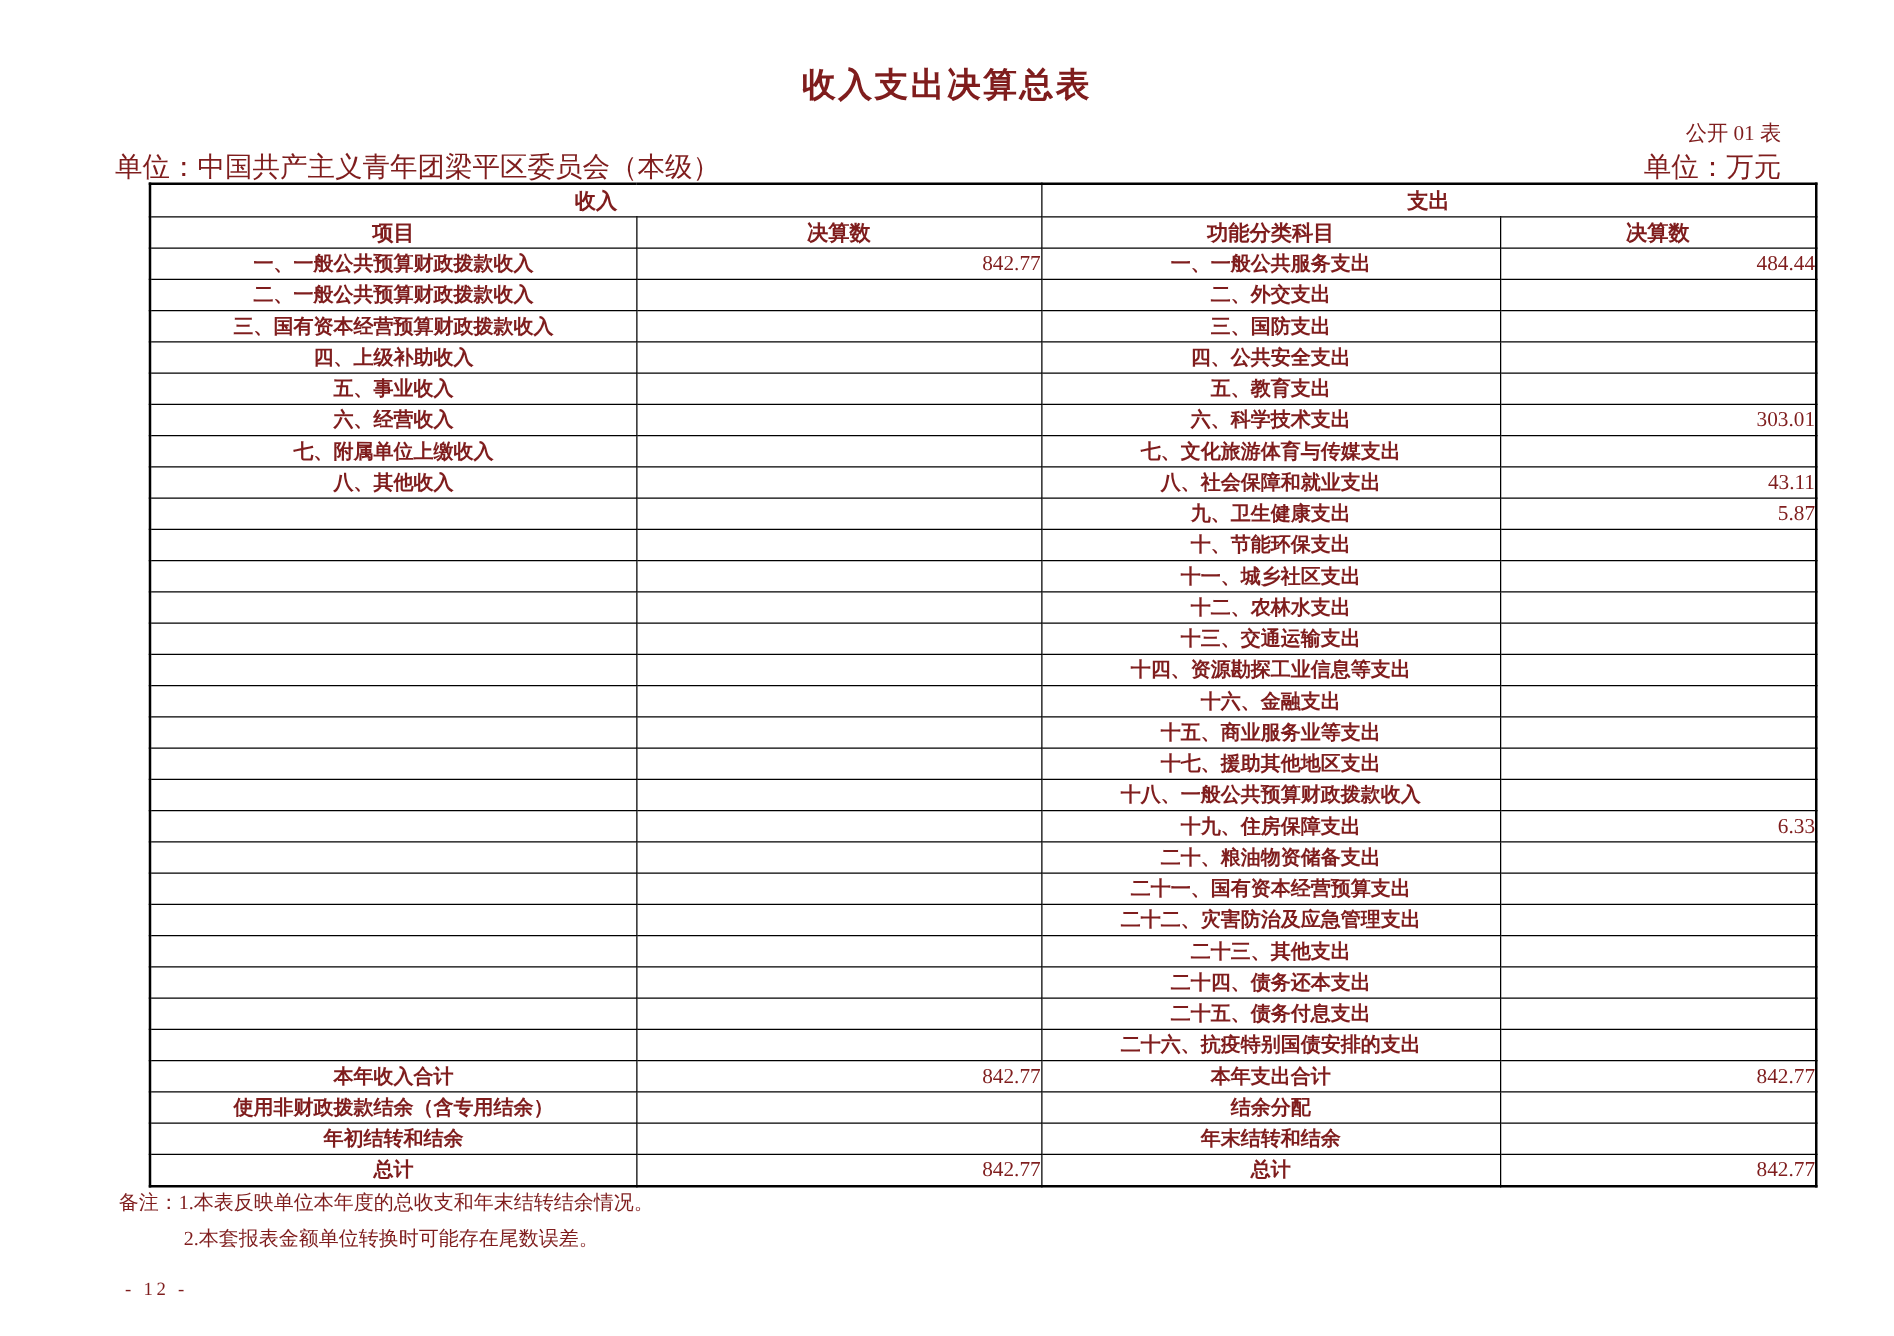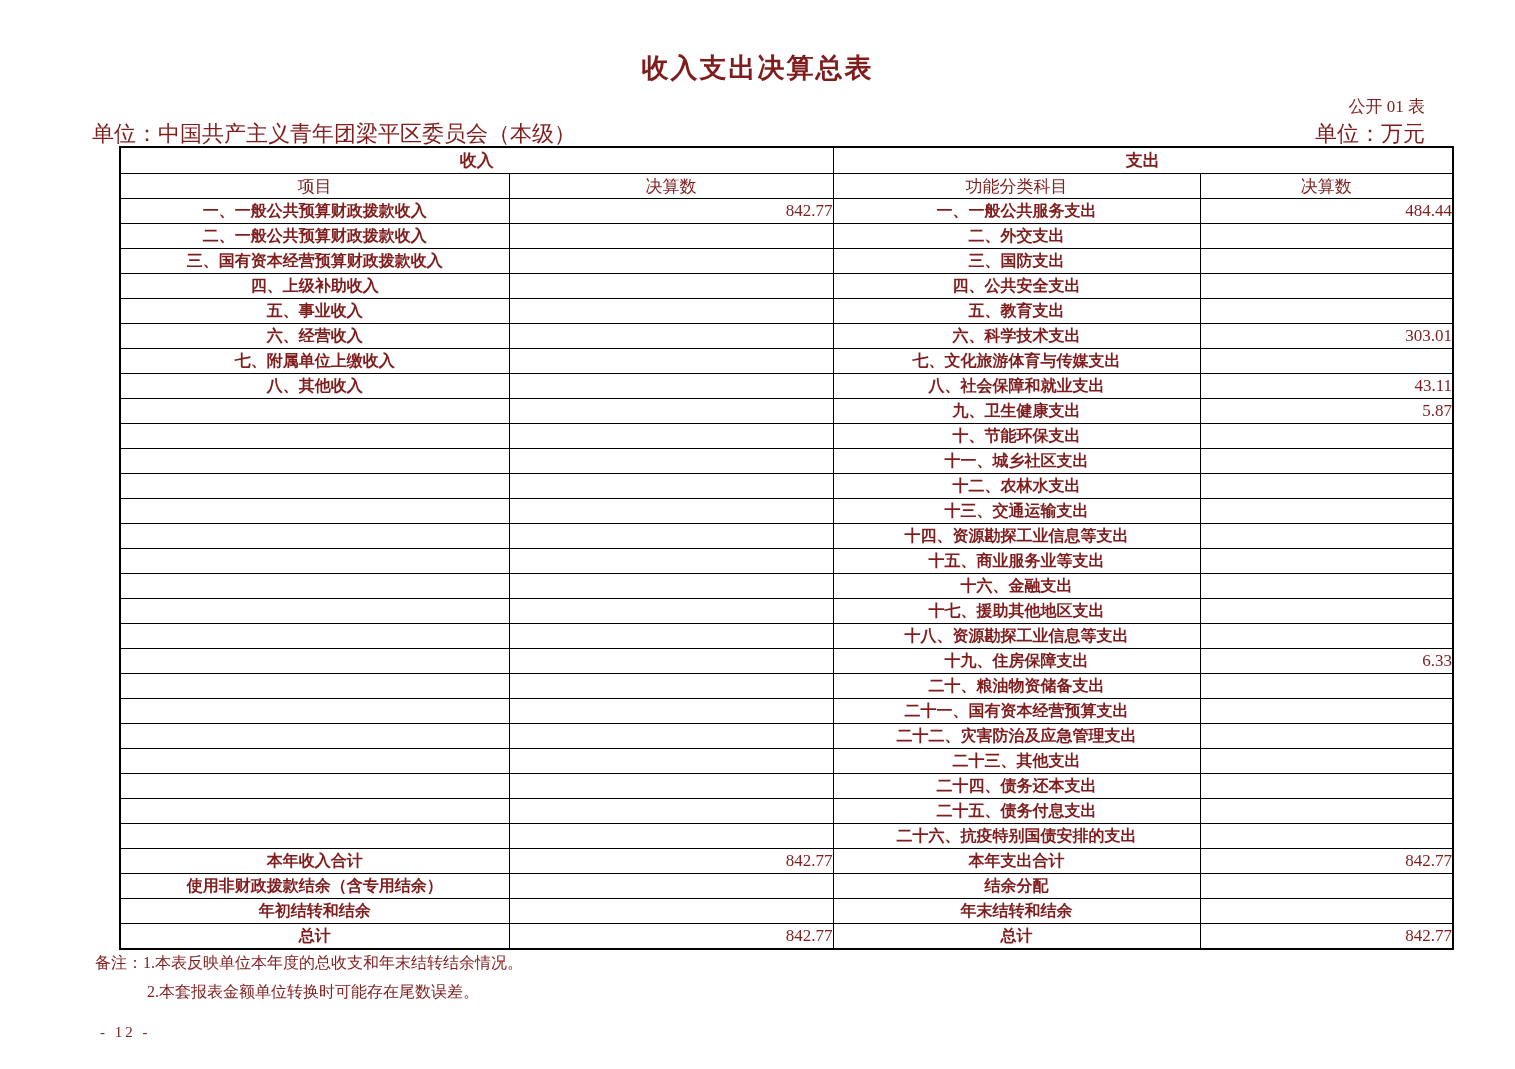--- a/index.html
+++ b/index.html
@@ -45,21 +45,21 @@
     border: 2px solid #000;
     margin-left: 27px;
   }
   table.main-table th, table.main-table td {
     border: 1px solid #000;
     overflow: hidden;
     white-space: nowrap;
     padding: 0;
   }
   tr.section-row th { height: 25px; font-size: 17px; font-weight: 700; text-align: center; }
-  tr.colhead-row th { height: 24px; font-size: 17px; font-weight: 400; text-align: center; }
+  tr.colhead-row th { height: 24px; font-size: 17px; font-weight: 700; text-align: center; }
   td.cell-label {
     height: 24px;
     font-size: 16px;
     font-weight: 700;
     text-align: center;
     padding: 0 4px;
   }
   td.cell-label.center { text-align: center; }
   td.cell-value {
     height: 24px;
@@ -197,39 +197,39 @@
         </tr>
         <tr>
           <td class="cell-label"></td>
           <td class="cell-value"></td>
           <td class="cell-label">十四、资源勘探工业信息等支出</td>
           <td class="cell-value"></td>
         </tr>
         <tr>
           <td class="cell-label"></td>
           <td class="cell-value"></td>
+          <td class="cell-label">十六、金融支出</td>
+          <td class="cell-value"></td>
+        </tr>
+        <tr>
+          <td class="cell-label"></td>
+          <td class="cell-value"></td>
           <td class="cell-label">十五、商业服务业等支出</td>
           <td class="cell-value"></td>
         </tr>
         <tr>
           <td class="cell-label"></td>
           <td class="cell-value"></td>
-          <td class="cell-label">十六、金融支出</td>
-          <td class="cell-value"></td>
-        </tr>
-        <tr>
-          <td class="cell-label"></td>
-          <td class="cell-value"></td>
           <td class="cell-label">十七、援助其他地区支出</td>
           <td class="cell-value"></td>
         </tr>
         <tr>
           <td class="cell-label"></td>
           <td class="cell-value"></td>
-          <td class="cell-label">十八、资源勘探工业信息等支出</td>
+          <td class="cell-label">十八、一般公共预算财政拨款收入</td>
           <td class="cell-value"></td>
         </tr>
         <tr>
           <td class="cell-label"></td>
           <td class="cell-value"></td>
           <td class="cell-label">十九、住房保障支出</td>
           <td class="cell-value">6.33</td>
         </tr>
         <tr>
           <td class="cell-label"></td>

